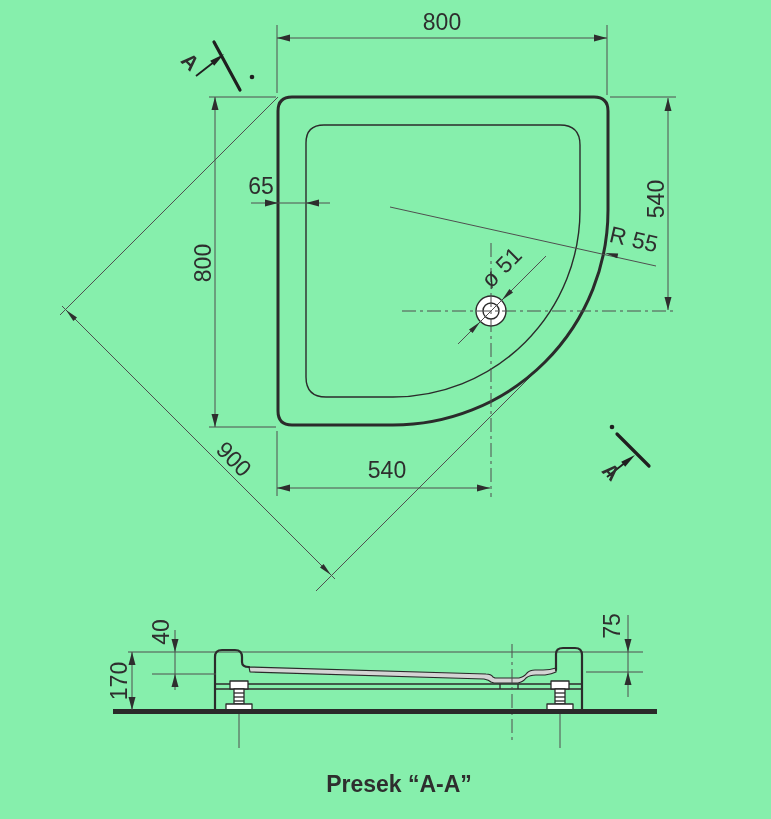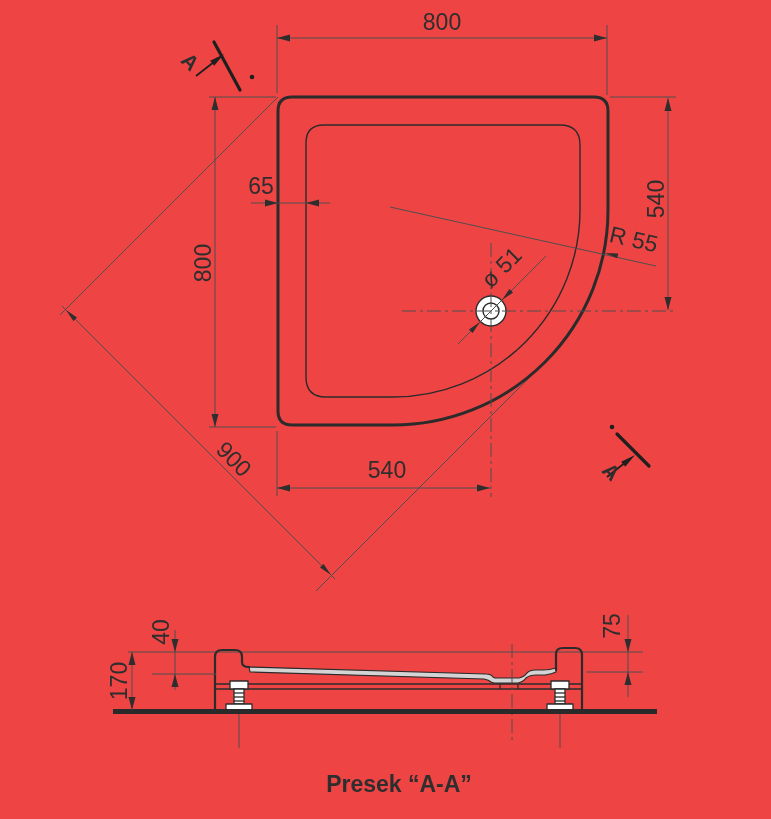--- a/index.html
+++ b/index.html
@@ -1,16 +1,16 @@
 <!DOCTYPE html>
 <html><head>
 <meta charset="utf-8">
 <style>
   html,body{margin:0;padding:0;background:#ffffff;}
-  .sheet{position:relative;width:771px;height:819px;background:#ef4444;overflow:hidden;
+  .sheet{position:relative;width:771px;height:819px;background:#86efac;overflow:hidden;
          font-family:"Liberation Sans", sans-serif;}
   svg{display:block;}
   text{fill:#2e2e2e;font-family:"Liberation Sans", sans-serif;font-size:23px;}
   .cap{font-weight:bold;font-size:23px;}
   .amark{font-weight:bold;font-size:21px;}
   .thick{stroke:#2b2b2b;stroke-width:3;fill:none;stroke-linecap:round;stroke-linejoin:round;}
   .thin{stroke:#2b2b2b;stroke-width:1.4;fill:none;stroke-linejoin:round;}
   .prof{stroke:#2b2b2b;stroke-width:2.2;fill:none;stroke-linejoin:round;stroke-linecap:round;}
   .prof2{stroke:#2b2b2b;stroke-width:1.3;fill:none;stroke-linejoin:round;}
   .dim{stroke:#4f4f4f;stroke-width:1;fill:none;}

